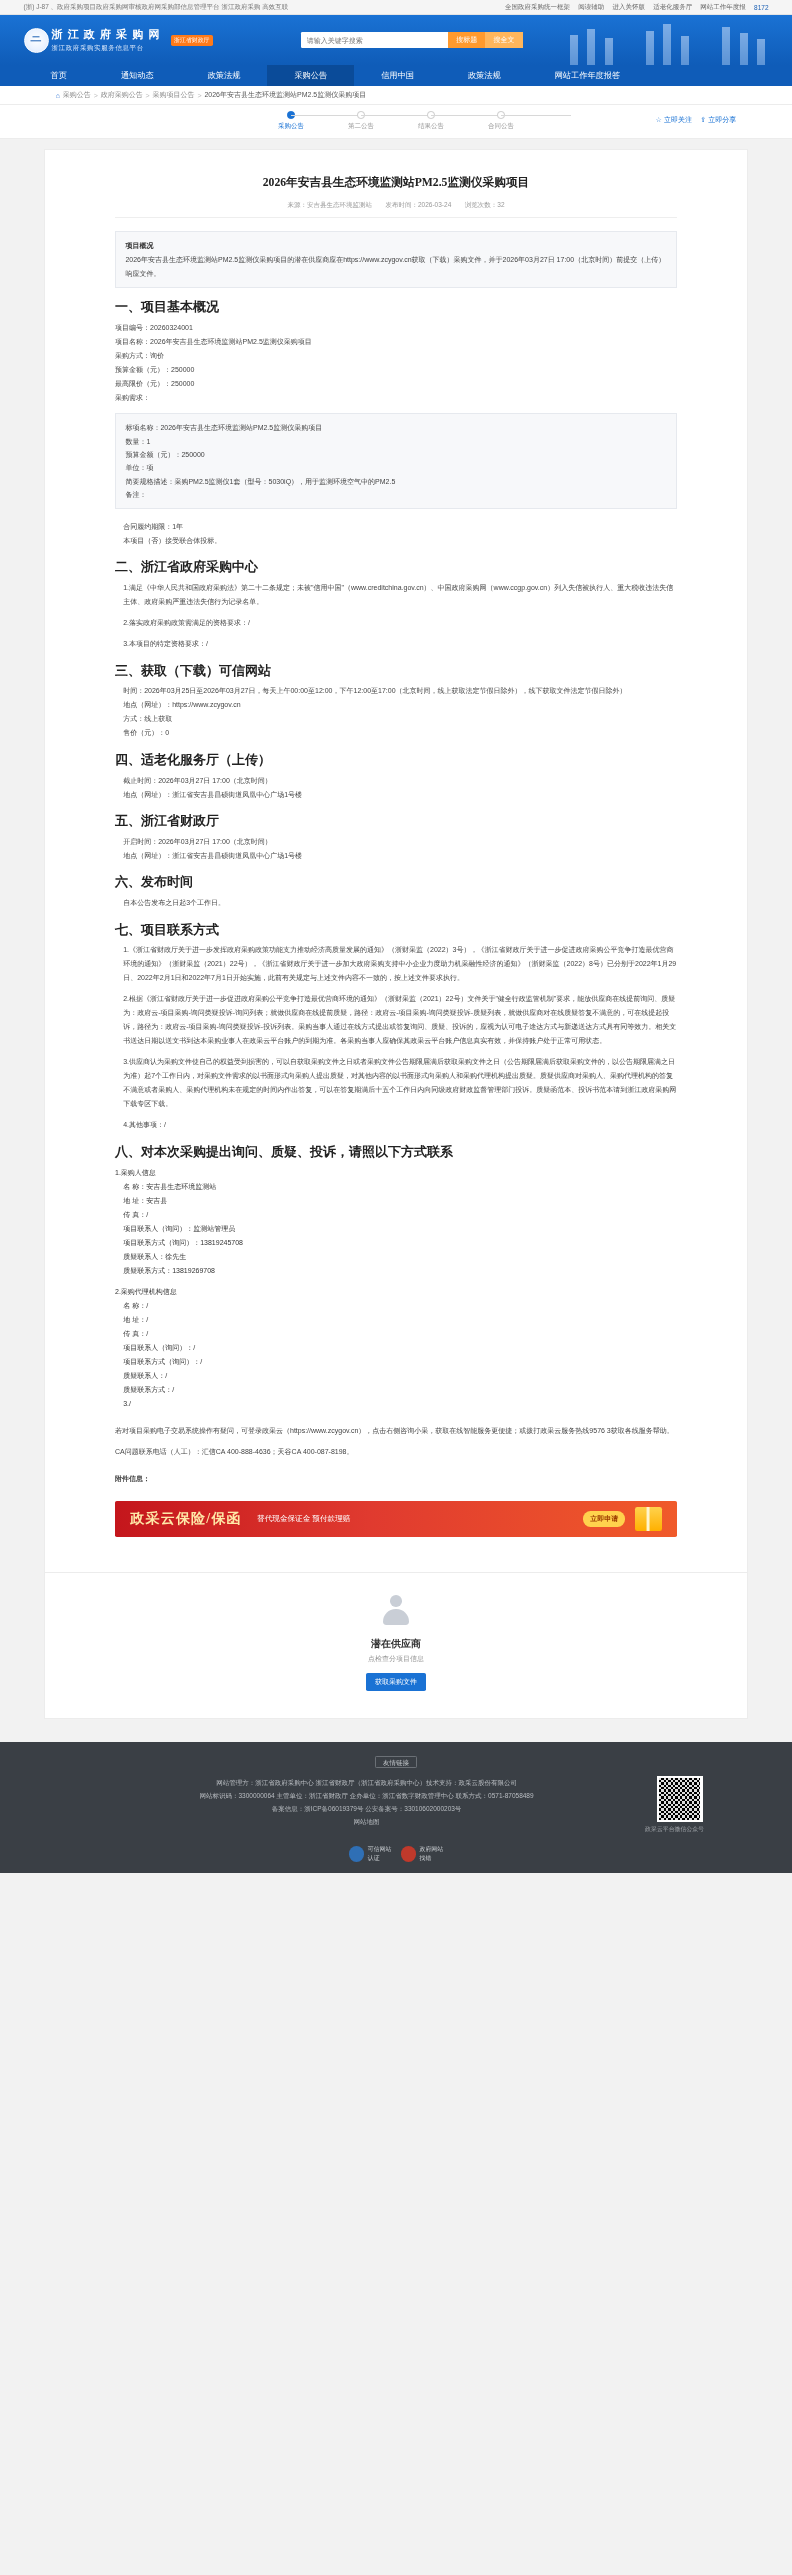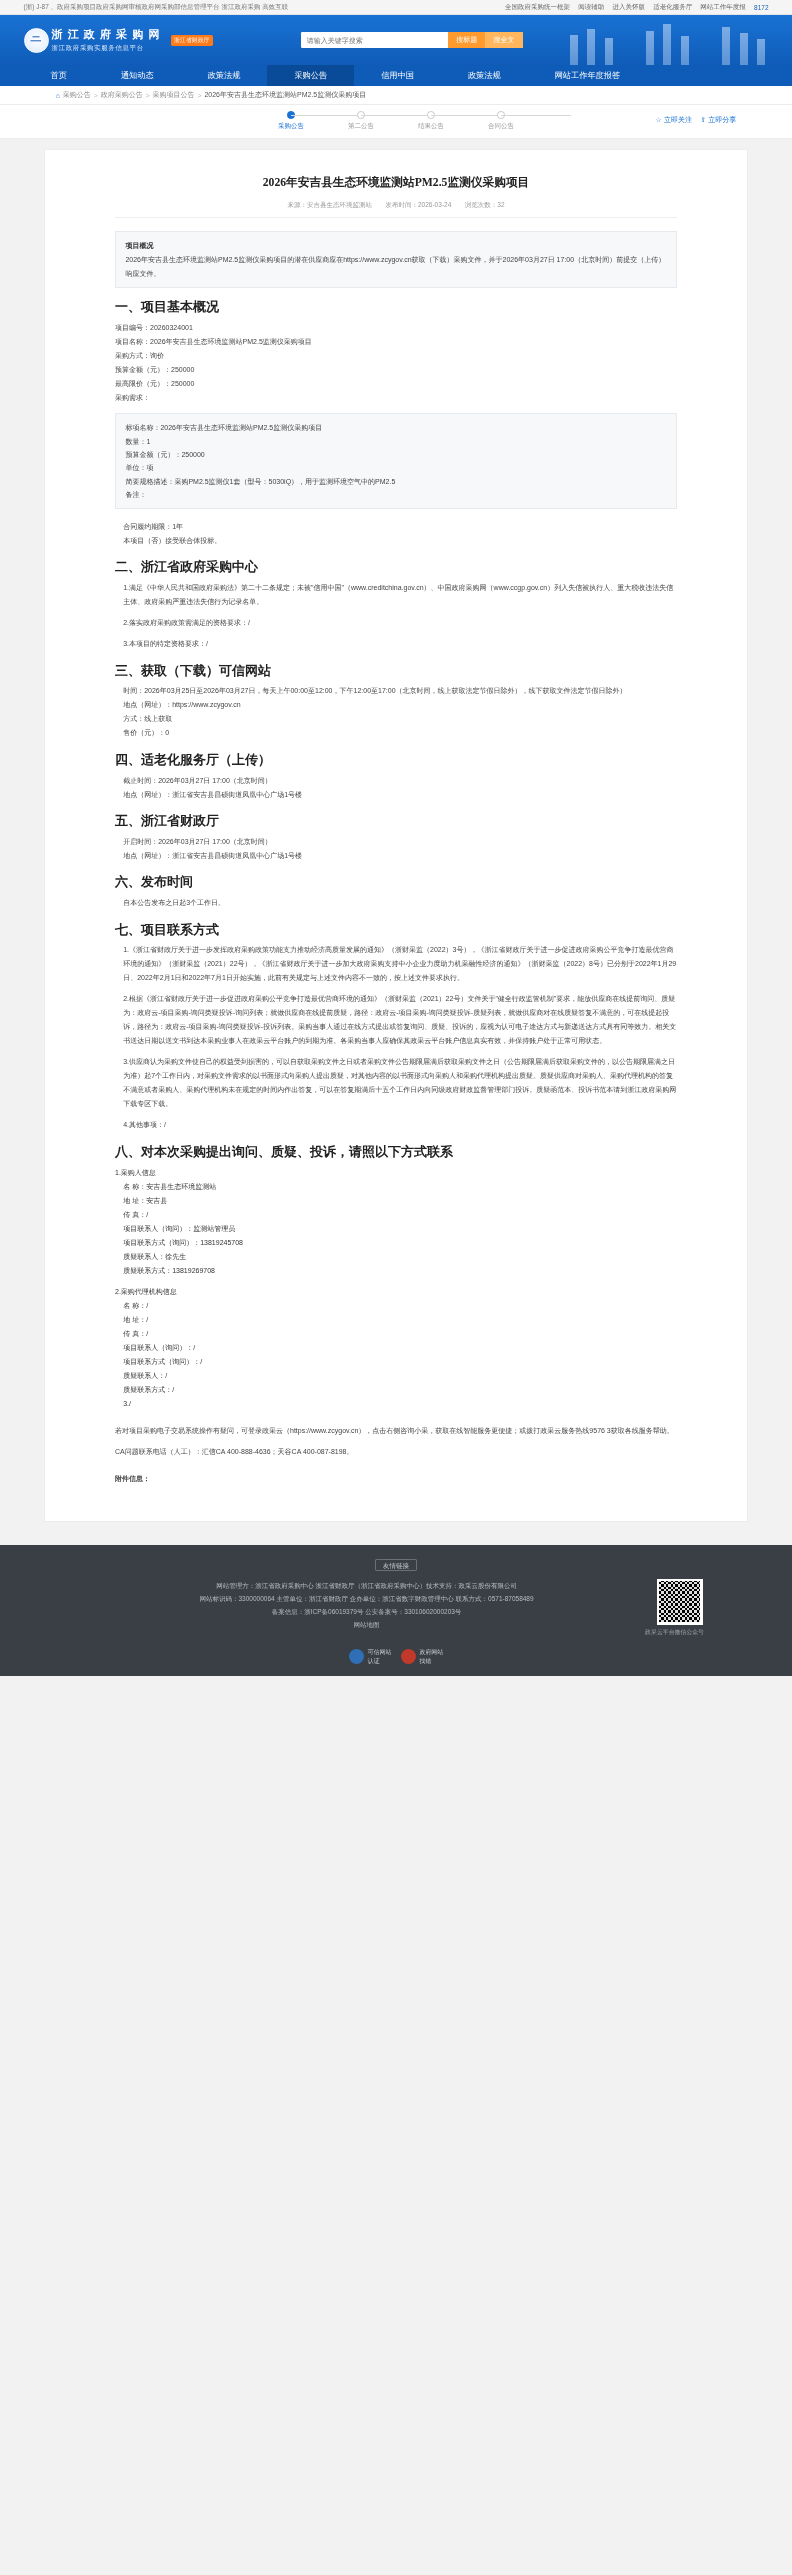--- a/index.html
+++ b/index.html
@@ -366,22 +366,37 @@
       <p class="h">3./</p>
     </div>
 
     <div class="lgap"></div>
     <p class="l">若对项目采购电子交易系统操作有疑问，可登录政采云（https://www.zcygov.cn），点击右侧咨询小采，获取在线智能服务更便捷；或拨打政采云服务热线9576 3获取各线服务帮助。</p>
     <div class="gap"></div>
     <p class="l">CA问题联系电话（人工）：汇信CA 400-888-4636；天谷CA 400-087-8198。</p>
     <div class="lgap"></div>
     <p class="l" style="font-weight:bold;">附件信息：</p>
 
-  </div>
-
+    <div class="ad">
+      <div class="a1">政采云保险/保函</div>
+      <div class="a2">替代现金保证金  预付款理赔</div>
+      <div class="a3">立即申请</div>
+      <div class="gift"></div>
+    </div>
+  </div>
+
+  <div class="supplier">
+    <div class="person">
+      <div class="head"></div>
+        <div class="body"></div>
+    </div>
+    <div class="st">潜在供应商</div>
+    <div class="ss">点检查分项目信息</div>
+    <div class="sbtn">获取采购文件</div>
+  </div>
 </div>
 
 <div class="footer">
   <div class="ftop">
     <span>友情链接</span>
   </div>
   <div class="fi">
     <div class="ftxt">
       <div>网站管理方：浙江省政府采购中心 浙江省财政厅（浙江省政府采购中心）技术支持：政采云股份有限公司</div>
       <div>网站标识码：3300000064 主管单位：浙江省财政厅 企办单位：浙江省数字财政管理中心 联系方式：0571-87058489</div>

